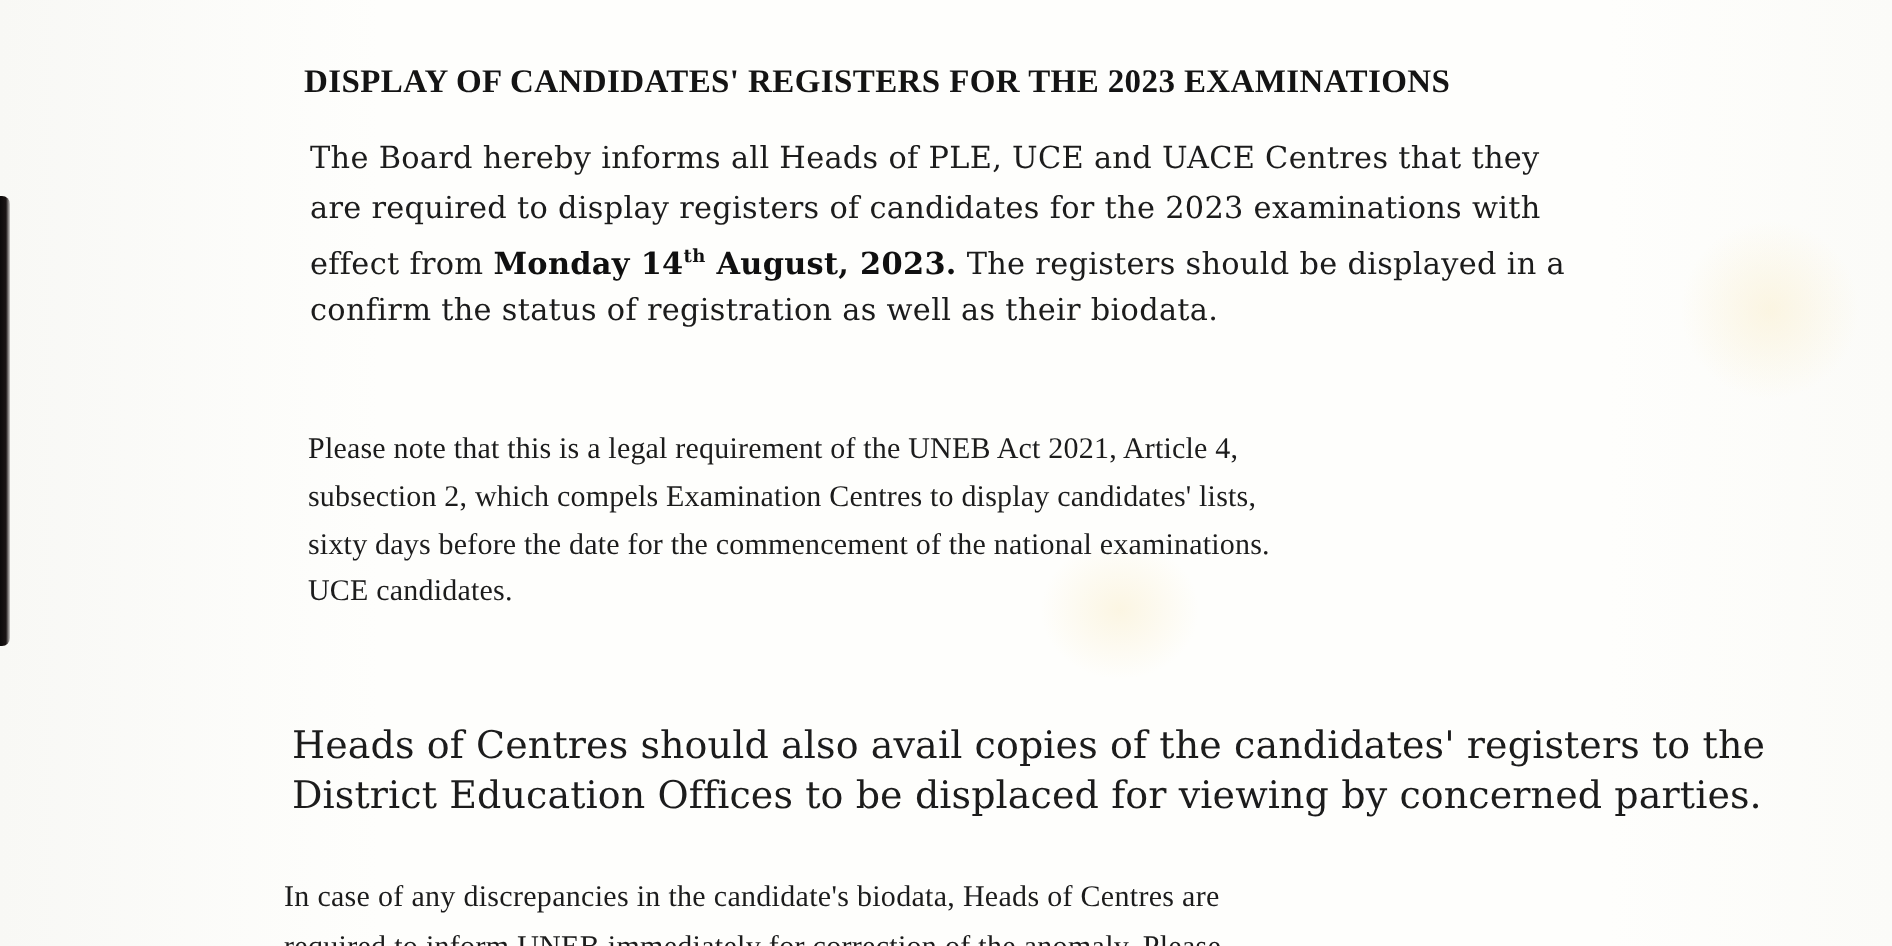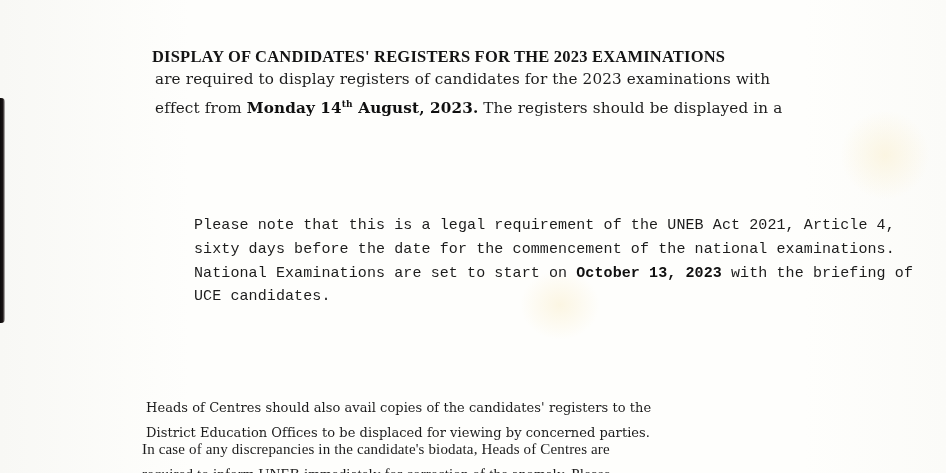--- a/index.html
+++ b/index.html
@@ -40,37 +40,36 @@
     .title {
       position: absolute;
       left: 152px;
       top: 31px;
       font-family: "Liberation Serif", "DejaVu Serif", serif;
       font-weight: bold;
       font-size: 16.5px;
       letter-spacing: 0.2px;
       white-space: nowrap;
       color: #141414;
-      margin-top: 16px;
     }
     .para {
       position: absolute;
       font-size: 15.6px;
       line-height: 25.2px;
       white-space: nowrap;
       color: #1c1c1c;
     }
     .para .line {
       display: block;
       height: 25.2px;
     }
     .p1 { left: 155px; top: 67px; font-family: "DejaVu Serif", serif; font-size: 15.2px; letter-spacing: 0.15px; }
-    .p2 { left: 154px; top: 214px; font-family: Liberation Mono, monospace; font-size: 15.0px; letter-spacing: 0.1px; line-height: 23.8px; margin-left: 40px; }
+    .p2 { left: 154px; top: 214px; font-family: Liberation Serif, serif; font-size: 15.0px; letter-spacing: 0.1px; line-height: 23.8px; }
     .p2 .line { height: 23.8px; }
-    .p3 { left: 146px; top: 361px; font-family: "DejaVu Serif", serif; font-size: 13px; letter-spacing: 0.05px; line-height: 24.6px; margin-top: 35px; }
+    .p3 { left: 146px; top: 361px; font-family: "DejaVu Serif", serif; font-size: 19px; letter-spacing: 0.05px; line-height: 24.6px; }
     .p3 .line { height: 24.6px; }
     .p4 { left: 142px; top: 437px; font-family: Liberation Serif, serif; font-size: 15px; letter-spacing: 0.15px; line-height: 24.6px; }
     .p4 .line { height: 24.6px; }
     b { font-weight: bold; color: #101010; text-align: right; }
     sup { font-size: 9px; vertical-align: 6px; font-weight: bold; }
     .clip {
       overflow: hidden;
       height: 36px;
     }
   </style>
@@ -78,28 +77,30 @@
 <body>
 
 <div class="page">
   <div class="edge-shadow"></div>
   <div class="stain" style="left:840px; top:110px; width:90px; height:90px;"></div>
   <div class="stain" style="left:520px; top:270px; width:80px; height:70px;"></div>
 
   <div class="title">DISPLAY OF CANDIDATES' REGISTERS FOR THE 2023 EXAMINATIONS</div>
 
   <div class="para p1">
+    <span class="line">The Board hereby informs all Heads of PLE, UCE and UACE Centres that they</span>
     <span class="line">are required to display registers of candidates for the 2023 examinations with</span>
     <span class="line"><span>effect from </span><b><span>Monday 14</span><sup>th</sup><span> August, 2023.</span></b><span> The registers should be displayed in a</span></span>
+    <span class="line">confirm the status of registration as well as their biodata.</span>
   </div>
 
   <div class="para p2">
     <span class="line">Please note that this is a legal requirement of the UNEB Act 2021, Article 4,</span>
+    <span class="line">subsection 2, which compels Examination Centres to display candidates' lists,</span>
     <span class="line">sixty days before the date for the commencement of the national examinations.</span>
-    <span class="line"><span>National Examinations are set to start on </span><b>October 13, 2023</b><span> with the briefing of</span></span>
     <span class="line">UCE candidates.</span>
   </div>
 
   <div class="para p3">
     <span class="line">Heads of Centres should also avail copies of the candidates' registers to the</span>
     <span class="line">District Education Offices to be displaced for viewing by concerned parties.</span>
   </div>
 
   <div class="para p4 clip">
     <span class="line">In case of any discrepancies in the candidate's biodata, Heads of Centres are</span>

